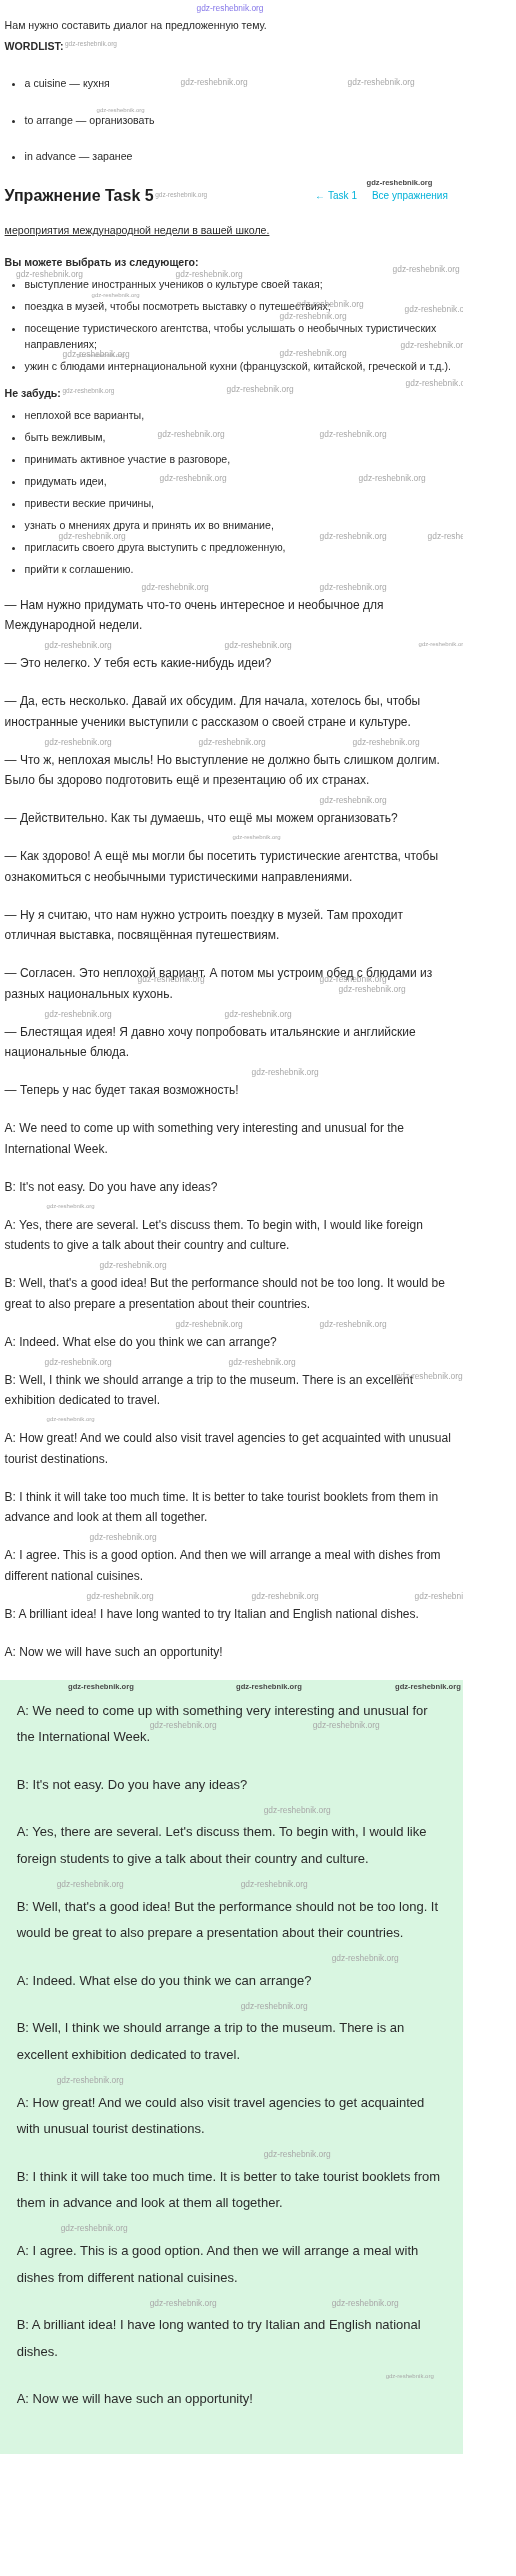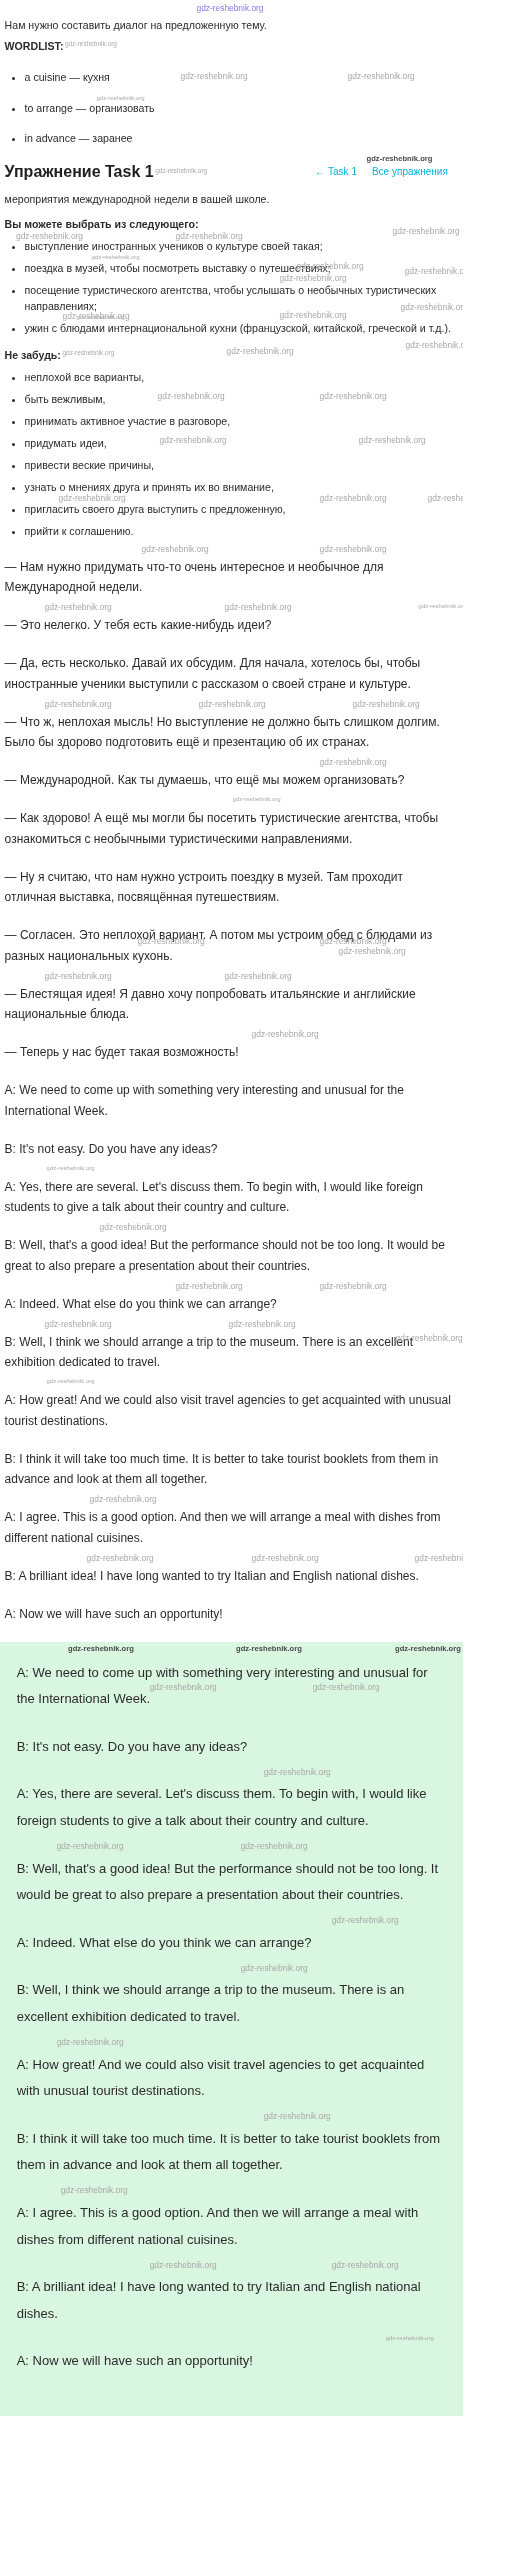--- a/index.html
+++ b/index.html
@@ -15,29 +15,29 @@
   body{font-family:"Liberation Sans","DejaVu Sans",sans-serif;color:var(--text);}
   .page{width:463px;min-height:2576px;padding:1.5px 7.6px 0 4.6px;position:relative;overflow:hidden;}
   .rel{position:relative;}
 
   .top-wm-row{text-align:center;font-size:8.4px;padding:1.5px 0 2.3px;}
   .top-wm{color:var(--top-watermark);text-decoration:none;cursor:pointer;}
 
   .task-intro{margin:2.3px 0 3.8px;font-size:10.6px;line-height:15px;}
   .wordlist-label{margin:1.5px 0;font-size:10.6px;line-height:15px;}
   ul{margin:3px 0 4.6px;padding-left:20px;}
-  ul.wordlist li{margin:16px 0;font-size:10.6px;line-height:14.4px;position:relative;}
+  ul.wordlist li{margin:22px 0;font-size:10.6px;line-height:14.4px;position:relative;}
 
   .exercise-header{display:flex;justify-content:space-between;align-items:center;margin:9px 0 6px;}
   h1{font-size:16px;line-height:20px;margin:0;font-weight:bold;color:#1f1f1f;}
   .header-links{position:relative;display:flex;gap:15px;font-size:10px;padding-right:7.6px;align-items:center;}
   .nav-link{color:var(--link);text-decoration:none;cursor:pointer;white-space:nowrap;}
   .nav-link .arrow{margin-right:3px;}
 
-  .body-text{font-size:10.6px;line-height:15px;margin:10px 0;}
+  .body-text{font-size:10.6px;line-height:15px;margin:17px 0;text-decoration:underline;}
   .bold-label{font-size:10.6px;line-height:15px;margin:9px 0 5.3px;}
   ul.task-list li{margin:6px 0;font-size:10.6px;line-height:16px;position:relative;}
 
   .dialog p{font-size:12px;line-height:20.5px;margin:17.5px 0;}
   .dialog{margin-top:15px;}
 
   .answer{background:var(--answer-bg);margin:16.7px -7.6px 0 -4.6px;padding:10.6px 20px 20px 16.7px;position:relative;}
   .answer p{font-size:13px;line-height:26.6px;margin:21px 0;}
   .answer p:first-of-type{margin-top:7.6px;}
 
@@ -73,21 +73,21 @@
       <span>to arrange — организовать</span>
       <span class="wm sm" style="left:72px;top:-6.8px">gdz-reshebnik.org</span>
     </li>
     <li>
       <span>in advance — заранее</span>
     </li>
   </ul>
 
   <div class="exercise-header">
     <h1 class="rel">
-      <span>Упражнение Task 1</span><span class="wm-inline">gdz-reshebnik.org</span>
+      <span>Упражнение Task 5</span><span class="wm-inline">gdz-reshebnik.org</span>
     </h1>
     <div class="header-links">
       <span class="wm dk" style="right:23px;top:-12px">gdz-reshebnik.org</span>
       <a href="#" class="nav-link">
         <span class="arrow">←</span><span>Task 1</span>
       </a>
       <a href="#" class="nav-link">Все упражнения</a>
     </div>
   </div>
 
@@ -180,21 +180,21 @@
     <p class="rel">
       <span>— Да, есть несколько. Давай их обсудим. Для начала, хотелось бы, чтобы иностранные ученики выступили с рассказом о своей стране и культуре.</span>
     </p>
     <p class="rel">
       <span>— Что ж, неплохая мысль! Но выступление не должно быть слишком долгим. Было бы здорово подготовить ещё и презентацию об их странах.</span>
       <span class="wm" style="left:40px;top:-12px">gdz-reshebnik.org</span>
       <span class="wm" style="left:194px;top:-12px">gdz-reshebnik.org</span>
       <span class="wm" style="left:348px;top:-12px">gdz-reshebnik.org</span>
     </p>
     <p class="rel">
-      <span>— Международной. Как ты думаешь, что ещё мы можем организовать?</span>
+      <span>— Действительно. Как ты думаешь, что ещё мы можем организовать?</span>
       <span class="wm" style="left:315px;top:-12px">gdz-reshebnik.org</span>
     </p>
     <p class="rel">
       <span>— Как здорово! А ещё мы могли бы посетить туристические агентства, чтобы ознакомиться с необычными туристическими направлениями.</span>
       <span class="wm sm" style="left:228px;top:-13px">gdz-reshebnik.org</span>
     </p>
     <p class="rel">
       <span>— Ну я считаю, что нам нужно устроить поездку в музей. Там проходит отличная выставка, посвящённая путешествиям.</span>
     </p>
     <p class="rel">

